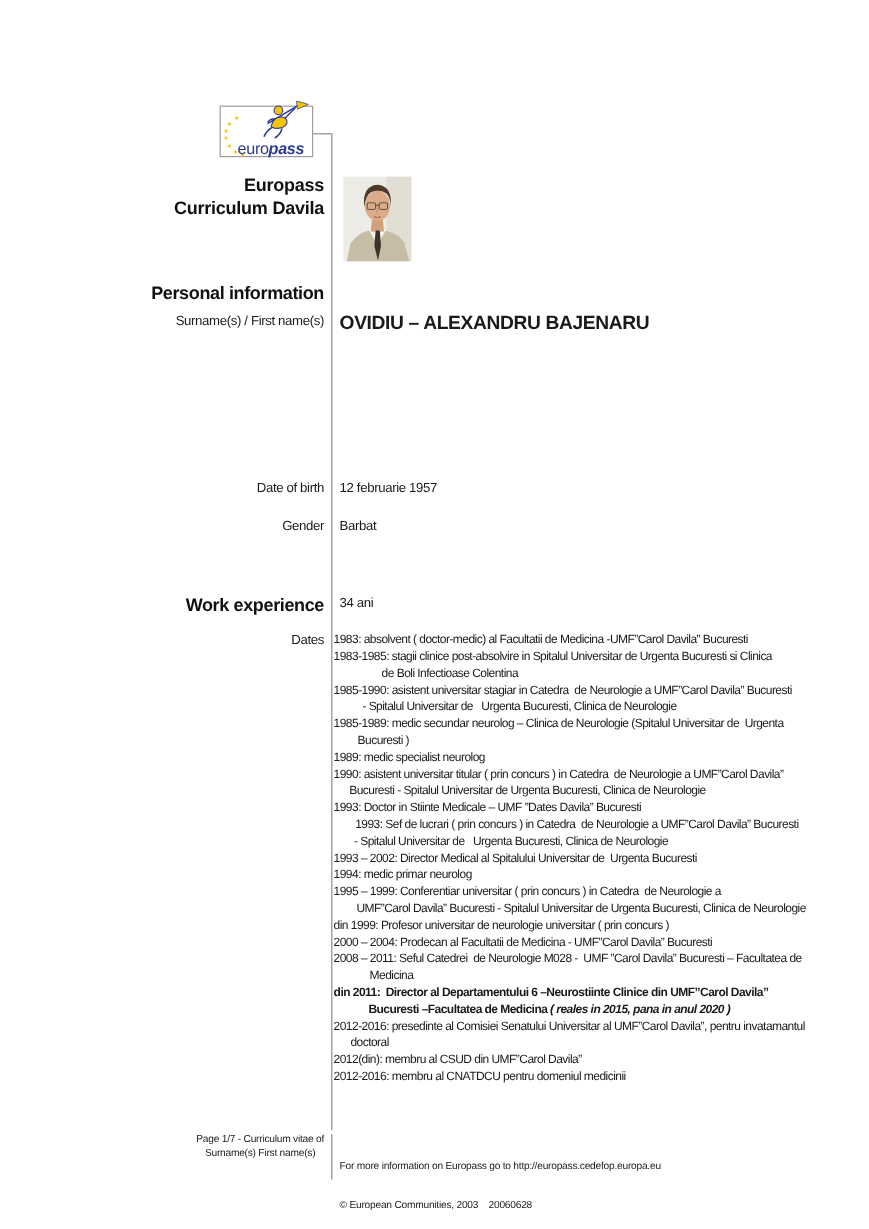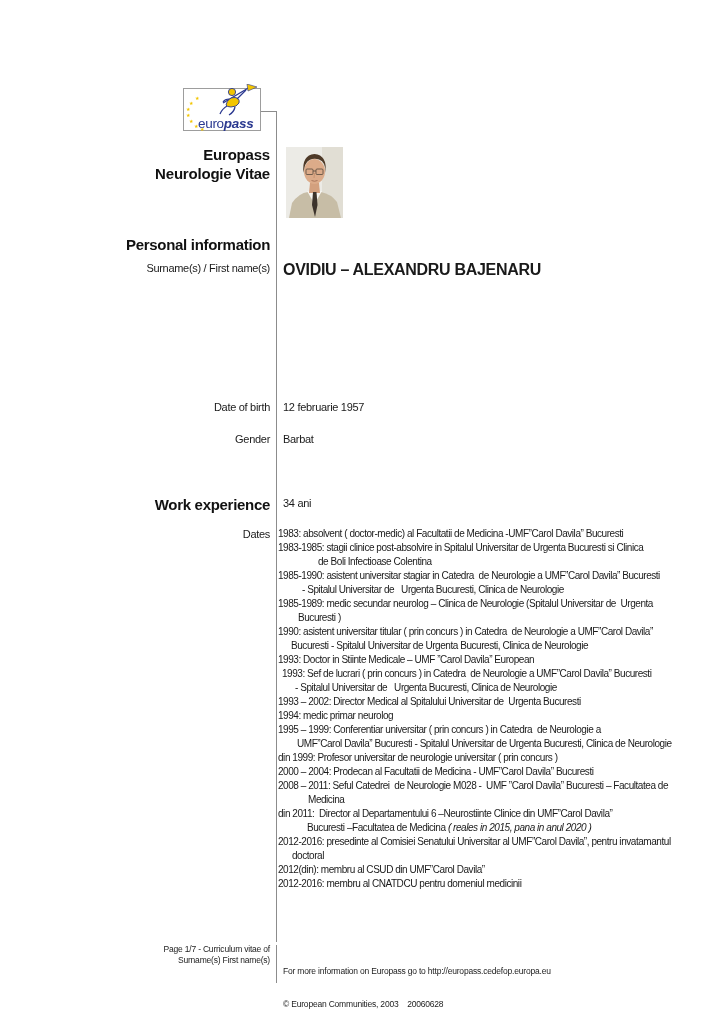--- a/index.html
+++ b/index.html
@@ -21,24 +21,24 @@
     letter-spacing:-0.3px;white-space:nowrap;color:#1a1a1a;
   }
   .heading{font-weight:bold;font-size:15px;color:#111;}
   .value{position:absolute;left:283px;font-size:11px;letter-spacing:-0.3px;white-space:pre;color:#1a1a1a;}
   .bold{font-weight:bold;font-size:16px;}
   .dates{
     position:absolute;left:278px;top:527px;width:446px;
     font-size:10px;line-height:14px;letter-spacing:-0.45px;color:#1a1a1a;
   }
   .dline{white-space:pre;}
-  .b{font-weight:normal;}
+  .b{font-weight:bold;}
   .i{font-style:italic;text-align:center;}
   .footer-left{
-    position:absolute;right:454px;top:944px;text-align:right;
+    position:absolute;right:454px;top:944px;text-align:center;
     font-size:8.5px;line-height:11px;letter-spacing:-0.2px;white-space:nowrap;color:#222;
   }
   .footer-right{
     position:absolute;left:283px;top:944px;
     font-size:8.5px;line-height:11px;letter-spacing:-0.2px;white-space:pre;color:#222;
   }
 </style>
 </head>
 <body>
 
@@ -67,21 +67,21 @@
       <path d="M44 22 Q39 25 37 30" stroke="#2b3990" stroke-width="1.3" fill="none"></path>
       <path d="M52 23 Q51 28 46 31" stroke="#2b3990" stroke-width="1.3" fill="none"></path>
       <path d="M46 15 Q42 15 40 18" stroke="#2b3990" stroke-width="1.2" fill="none"></path>
       <path d="M54 15 Q58 11 63 6" stroke="#2b3990" stroke-width="1.2" fill="none"></path>
     </g>
     <text x="15" y="44" font-size="13.5" fill="#2b3990" letter-spacing="-0.3"><tspan>euro</tspan><tspan font-weight="bold" font-style="italic">pass</tspan></text>
   </svg>
 
   <div class="title">
     <div>Europass</div>
-    <div>Neurologie Vitae</div>
+    <div>Curriculum Davila</div>
   </div>
 
   <svg class="photo" viewBox="0 0 57 71">
     <rect width="57" height="71" fill="#ecebe6"></rect>
     <rect x="36" width="21" height="71" fill="#e1ded4"></rect>
     <path d="M3 71 L6 56 Q13 46 22 45 L35 45 Q45 47 51 55 L55 71 Z" fill="#c7bda6"></path>
     <path d="M21 44 L28.5 57 L36 44 Z" fill="#f6f4ef"></path>
     <path d="M24 36 L33 36 L34 46 L23 46 Z" fill="#d3a07e"></path>
     <path d="M27 45 L30.5 45 L31.5 58 L29 70 L26 58 Z" fill="#3c332b"></path>
     <ellipse cx="28.5" cy="24.5" rx="10.5" ry="12.5" fill="#dcab89"></ellipse>
@@ -109,24 +109,25 @@
 
   <div class="rlabel" style="top:528px">Dates</div>
   <div class="dates">
       <div class="dline" style="padding-left: 0px;"><span>1983: absolvent ( doctor-medic) al Facultatii de Medicina -UMF”Carol Davila” Bucuresti</span></div>
       <div class="dline" style="padding-left: 0px;"><span>1983-1985: stagii clinice post-absolvire in Spitalul Universitar de Urgenta Bucuresti si Clinica</span></div>
       <div class="dline" style="padding-left: 40px;"><span>de Boli Infectioase Colentina</span></div>
       <div class="dline" style="padding-left: 0px;"><span>1985-1990: asistent universitar stagiar in Catedra  de Neurologie a UMF”Carol Davila” Bucuresti</span></div>
       <div class="dline" style="padding-left: 24px;"><span>- Spitalul Universitar de   Urgenta Bucuresti, Clinica de Neurologie</span></div>
       <div class="dline" style="padding-left: 0px;"><span>1985-1989: medic secundar neurolog – Clinica de Neurologie (Spitalul Universitar de  Urgenta</span></div>
       <div class="dline" style="padding-left: 20px;"><span>Bucuresti )</span></div>
+      <div class="dline" style="padding-left: 0px;"><span>1989: medic specialist neurolog</span></div>
       <div class="dline" style="padding-left: 0px;"><span>1990: asistent universitar titular ( prin concurs ) in Catedra  de Neurologie a UMF”Carol Davila”</span></div>
       <div class="dline" style="padding-left: 13px;"><span>Bucuresti - Spitalul Universitar de Urgenta Bucuresti, Clinica de Neurologie</span></div>
-      <div class="dline" style="padding-left: 0px;"><span>1993: Doctor in Stiinte Medicale – UMF ”Carol Davila” European</span></div>
-      <div class="dline" style="padding-left: 4px;"><span>1993: Sef de lucrari ( prin concurs ) in Catedra  de Neurologie a UMF”Carol Davila” Bucuresti</span></div>
+      <div class="dline" style="padding-left: 0px;"><span>1993: Doctor in Stiinte Medicale – UMF ”Dates Davila” Bucuresti</span></div>
+      <div class="dline" style="padding-left: 18px;"><span>1993: Sef de lucrari ( prin concurs ) in Catedra  de Neurologie a UMF”Carol Davila” Bucuresti</span></div>
       <div class="dline" style="padding-left: 17px;"><span>- Spitalul Universitar de   Urgenta Bucuresti, Clinica de Neurologie</span></div>
       <div class="dline" style="padding-left: 0px;"><span>1993 – 2002: Director Medical al Spitalului Universitar de  Urgenta Bucuresti</span></div>
       <div class="dline" style="padding-left: 0px;"><span>1994: medic primar neurolog</span></div>
       <div class="dline" style="padding-left: 0px;"><span>1995 – 1999: Conferentiar universitar ( prin concurs ) in Catedra  de Neurologie a</span></div>
       <div class="dline" style="padding-left: 19px;"><span>UMF”Carol Davila” Bucuresti - Spitalul Universitar de Urgenta Bucuresti, Clinica de Neurologie</span></div>
       <div class="dline" style="padding-left: 0px;"><span>din 1999: Profesor universitar de neurologie universitar ( prin concurs )</span></div>
       <div class="dline" style="padding-left: 0px;"><span>2000 – 2004: Prodecan al Facultatii de Medicina - UMF”Carol Davila” Bucuresti</span></div>
       <div class="dline" style="padding-left: 0px;"><span>2008 – 2011: Seful Catedrei  de Neurologie M028 -  UMF ”Carol Davila” Bucuresti – Facultatea de</span></div>
       <div class="dline" style="padding-left: 30px;"><span>Medicina</span></div>
       <div class="dline" style="padding-left: 0px;"><span class="b">din 2011:  Director al Departamentului 6 –Neurostiinte Clinice din UMF”Carol Davila”</span></div>

